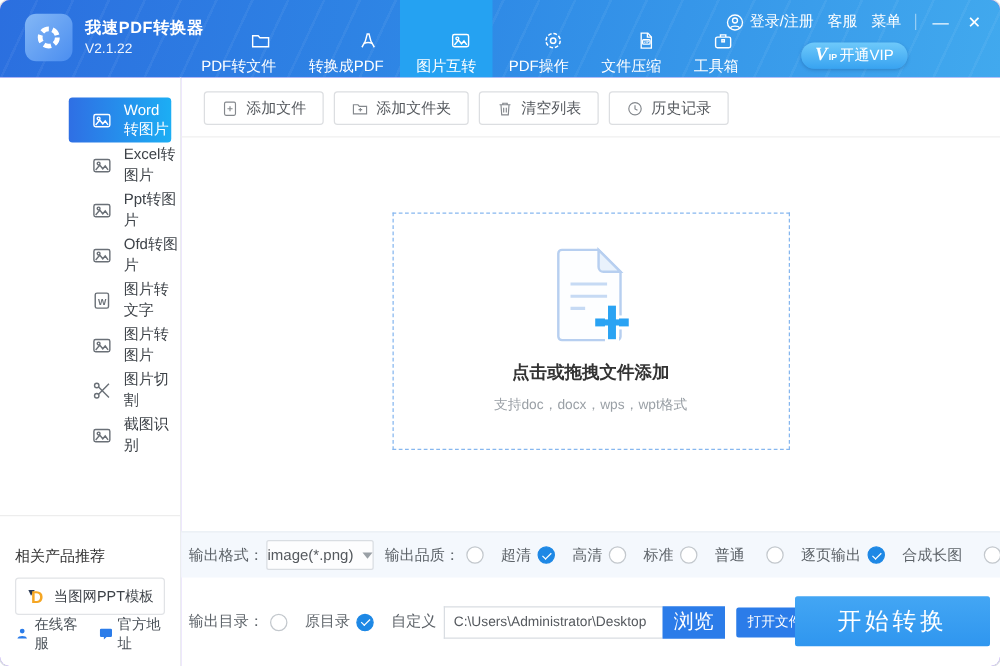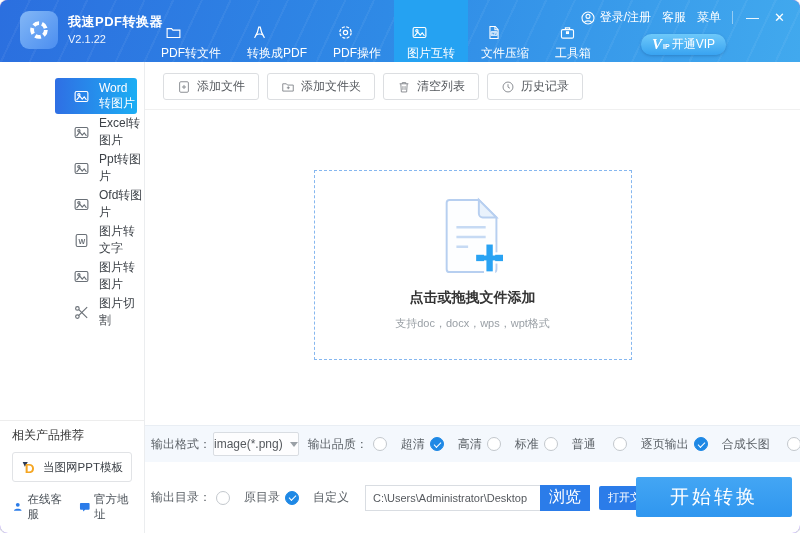--- a/index.html
+++ b/index.html
@@ -11,21 +11,21 @@
   .header { position:relative; height:62px;
     background:linear-gradient(100deg,#2b6fdf 0%,#2f8ae6 48%,#41a9ee 100%); color:#fff; }
   .header::before { content:""; position:absolute; inset:0;
     background:repeating-linear-gradient(115deg, rgba(255,255,255,.05) 0 2px, transparent 2px 26px); pointer-events:none; }
   .logo { position:absolute; left:20px; top:11px; width:38px; height:38px; border-radius:9px;
     background:linear-gradient(135deg,#83b7f6,#4b8ef0); display:flex; align-items:center; justify-content:center; }
   .app-title { position:absolute; left:68px; top:13px; font-size:13px; font-weight:bold; letter-spacing:.5px; }
   .app-ver { position:absolute; left:68px; top:33px; font-size:11px; opacity:.92; }
 
   .nav { position:absolute; left:148px; top:0; height:62px; display:flex; }
-  .nav-tab { height:100%; padding:24px 13px 0; display:flex; flex-direction:column; align-items:flex-start; cursor:pointer; }
+  .nav-tab { height:100%; padding:24px 13px 0; display:flex; flex-direction:column; align-items:flex-end; cursor:pointer; }
   .nav-tab.active { background:#25a2f2; }
   .nav-tab .nic { width:25px; height:25px; margin-bottom:4px; }
   .nav-tab .nlabel { font-size:12px; white-space:nowrap; }
 
   .tb-right { position:absolute; right:13px; top:9px; display:flex; align-items:center; gap:11px; font-size:12px; }
   .tb-right .titem { cursor:pointer; white-space:nowrap; display:flex; align-items:center; gap:4px; }
   .tb-sep { width:1px; height:13px; background:rgba(255,255,255,.45); }
   .win-btn { cursor:pointer; font-size:13px; line-height:13px; padding:0 2px; }
 
   .vip-pill { position:absolute; right:74px; top:34px; height:21px; padding:0 11px; border-radius:11px;
@@ -39,26 +39,26 @@
 
   
   .sidebar { position:relative; width:145px; background:#fff; border-right:1px solid #ebedef; flex:none; }
   .side-list { padding-top:16px;margin-left:48px; }
   .side-item { height:36px; display:flex; align-items:center; padding-left:25px; gap:9px;
     font-size:12px; color:#3d4248; cursor:pointer; }
   .side-item .sic { width:17px; height:17px; color:#6a7077; flex:none; }
   .side-item.active { margin:0 7px 0 7px; padding-left:18px; border-radius:3px; color:#fff;
     background:linear-gradient(90deg,#2f6fe4 0%,#1caef4 100%); }
   .side-item.active .sic { color:#fff; }
-  .side-footer { position:absolute; left:0; right:0; bottom:0; padding:6px 12px 11px; border-top:1px solid #ededed; }
+  .side-footer { position:absolute; left:0; right:0; bottom:0; padding:24px 12px 11px; border-top:1px solid #ededed; }
   .sf-head { font-size:12px; color:#333; margin-bottom:8px; }
   .sf-product { height:30px; border:1px solid #e1e3e6; border-radius:3px; display:flex; align-items:center;
     justify-content:center; gap:5px; cursor:pointer; }
   .sf-product .pname { font-size:11.5px; color:#3d4248; }
-  .sf-links { margin-top:10px; display:flex; gap:13px; }
+  .sf-links { display:flex; gap:13px; }
   .sf-link { display:flex; align-items:center; gap:4px; font-size:11.5px; color:#4a5158; cursor:pointer; }
   .sf-link .lic { width:14px; height:14px; color:#2b7ce9; }
 
   
   .main { position:relative; flex:1; background:#fff; }
   .toolbar { display:flex; gap:8px; padding:11px 0 9px 18px; border-bottom:1px solid #f0f0f0; }
   .tool-btn { height:27px; padding:0 13px; background:#fff; border:1px solid #dcdee1; border-radius:3px;
     display:flex; align-items:center; gap:6px; font-size:12px; color:#55595e; cursor:pointer; }
   .tool-btn .tic { width:14px; height:14px; color:#84888d; }
 
@@ -77,21 +77,21 @@
   .caret { width:0; height:0; border-left:4px solid transparent; border-right:4px solid transparent; border-top:5px solid #9aa0a6; }
   .opt { display:flex; align-items:center; gap:14px; margin-left:5px; cursor:pointer; white-space:nowrap; }
   .opt.gap { margin-left:17px; }
   .check { width:14px; height:14px; border-radius:50%; border:1px solid #c3c8cd; background:#fff; position:relative; flex:none; }
   .check.checked { border-color:#1e88e5; background:#1e88e5; }
   .check.checked::after { content:""; position:absolute; left:3.2px; top:3.6px; width:6px; height:3px;
     border-left:1.6px solid #fff; border-bottom:1.6px solid #fff; transform:rotate(-45deg); }
 
   .bottom-row { position:absolute; left:0; right:0; bottom:0; height:71px; display:flex; align-items:center;
     padding-left:6px; font-size:12px; color:#5d6369; }
-  .path-wrap { display:flex; margin-left:16px; }
+  .path-wrap { display:flex; margin-left:6px; }
   .path-input { width:175px; height:26px; border:1px solid #d9dde2; border-right:none; padding:0 7px;
     font-size:11px; color:#55595e; font-family:"Liberation Sans","DejaVu Sans",sans-serif; outline:none; }
   .browse-btn { height:26px; padding:0 9px; background:#2b7ce9; color:#fff; border:none; font-size:16px; cursor:pointer;
     font-family:"Liberation Sans","DejaVu Sans",sans-serif; }
   .opendir-btn { height:24px; margin-left:9px; padding:0 9px; background:#2b7ce9; color:#fff; border:none; border-radius:2px;
     font-size:11px; cursor:pointer; font-family:"Liberation Sans","DejaVu Sans",sans-serif; }
   .start-btn { position:absolute; right:8px; bottom:16px; width:156px; height:40px; border:none; border-radius:2px;
     background:linear-gradient(180deg,#43a6f4,#2f96ef); color:#fff; font-size:19px; letter-spacing:3px; cursor:pointer;
     font-family:"Liberation Sans","DejaVu Sans",sans-serif; }
 
@@ -190,31 +190,31 @@
             <use href="#i-folder" style="color:#fff"></use>
           </svg>
         <span class="nlabel">PDF转文件</span>
       </div>
       <div class="nav-tab">
         <svg class="nic">
             <use href="#i-acrobat" style="color:#fff"></use>
           </svg>
         <span class="nlabel">转换成PDF</span>
       </div>
+      <div class="nav-tab active">
+        <svg class="nic">
+            <use href="#i-img" style="color:#fff"></use>
+          </svg>
+        <span class="nlabel">图片互转</span>
+      </div>
       <div class="nav-tab">
         <svg class="nic">
             <use href="#i-gear" style="color:#fff"></use>
           </svg>
         <span class="nlabel">PDF操作</span>
-      </div>
-      <div class="nav-tab active">
-        <svg class="nic">
-            <use href="#i-img" style="color:#fff"></use>
-          </svg>
-        <span class="nlabel">图片互转</span>
       </div>
       <div class="nav-tab">
         <svg class="nic">
             <use href="#i-zip" style="color:#fff"></use>
           </svg>
         <span class="nlabel">文件压缩</span>
       </div>
       <div class="nav-tab">
         <svg class="nic">
             <use href="#i-case" style="color:#fff"></use>
@@ -282,20 +282,26 @@
           <svg class="sic">
               <use href="#i-img"></use>
             </svg>
           <span>图片转图片</span>
         </div>
         <div class="side-item">
           <svg class="sic">
               <use href="#i-scissors"></use>
             </svg>
           <span>图片切割</span>
+        </div>
+        <div class="side-item">
+          <svg class="sic">
+              <use href="#i-img"></use>
+            </svg>
+          <span>截图识别</span>
         </div>
       </div>
 
       <div class="side-footer">
         <div class="sf-head">相关产品推荐</div>
         <div class="sf-product">
           <svg width="17" height="17" viewBox="0 0 20 20">
             <polygon points="2,3.5 8,3.5 4.5,9" fill="#2b3a55"></polygon>
             <text x="4.5" y="16" font-size="16" font-weight="bold" fill="#f5a623">D</text>
           </svg>

